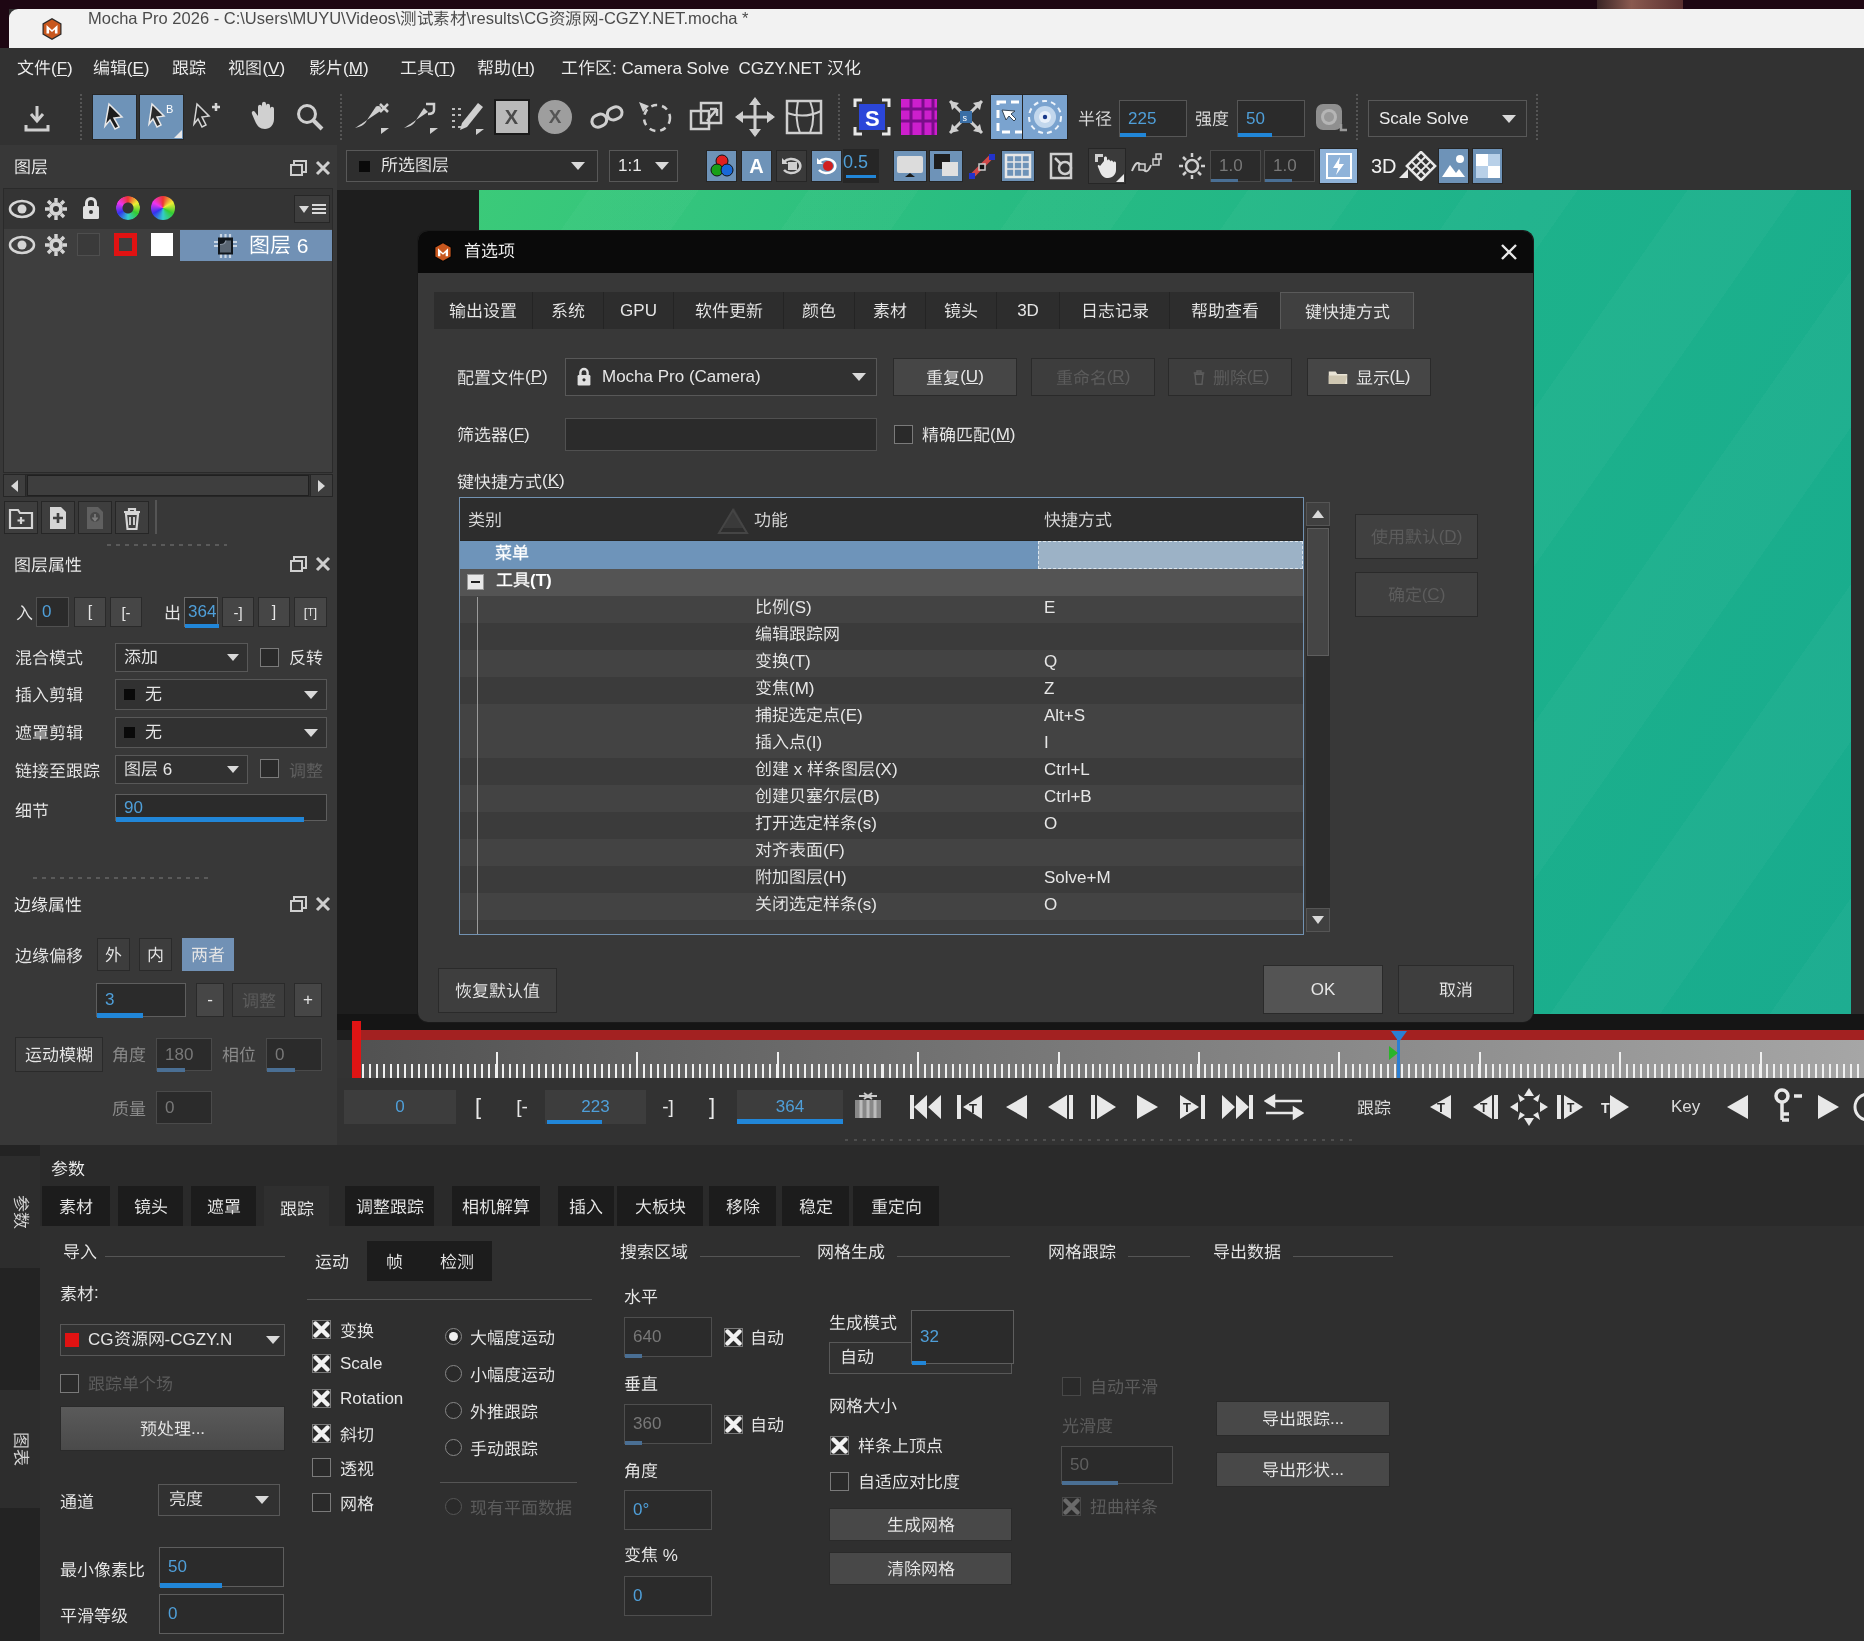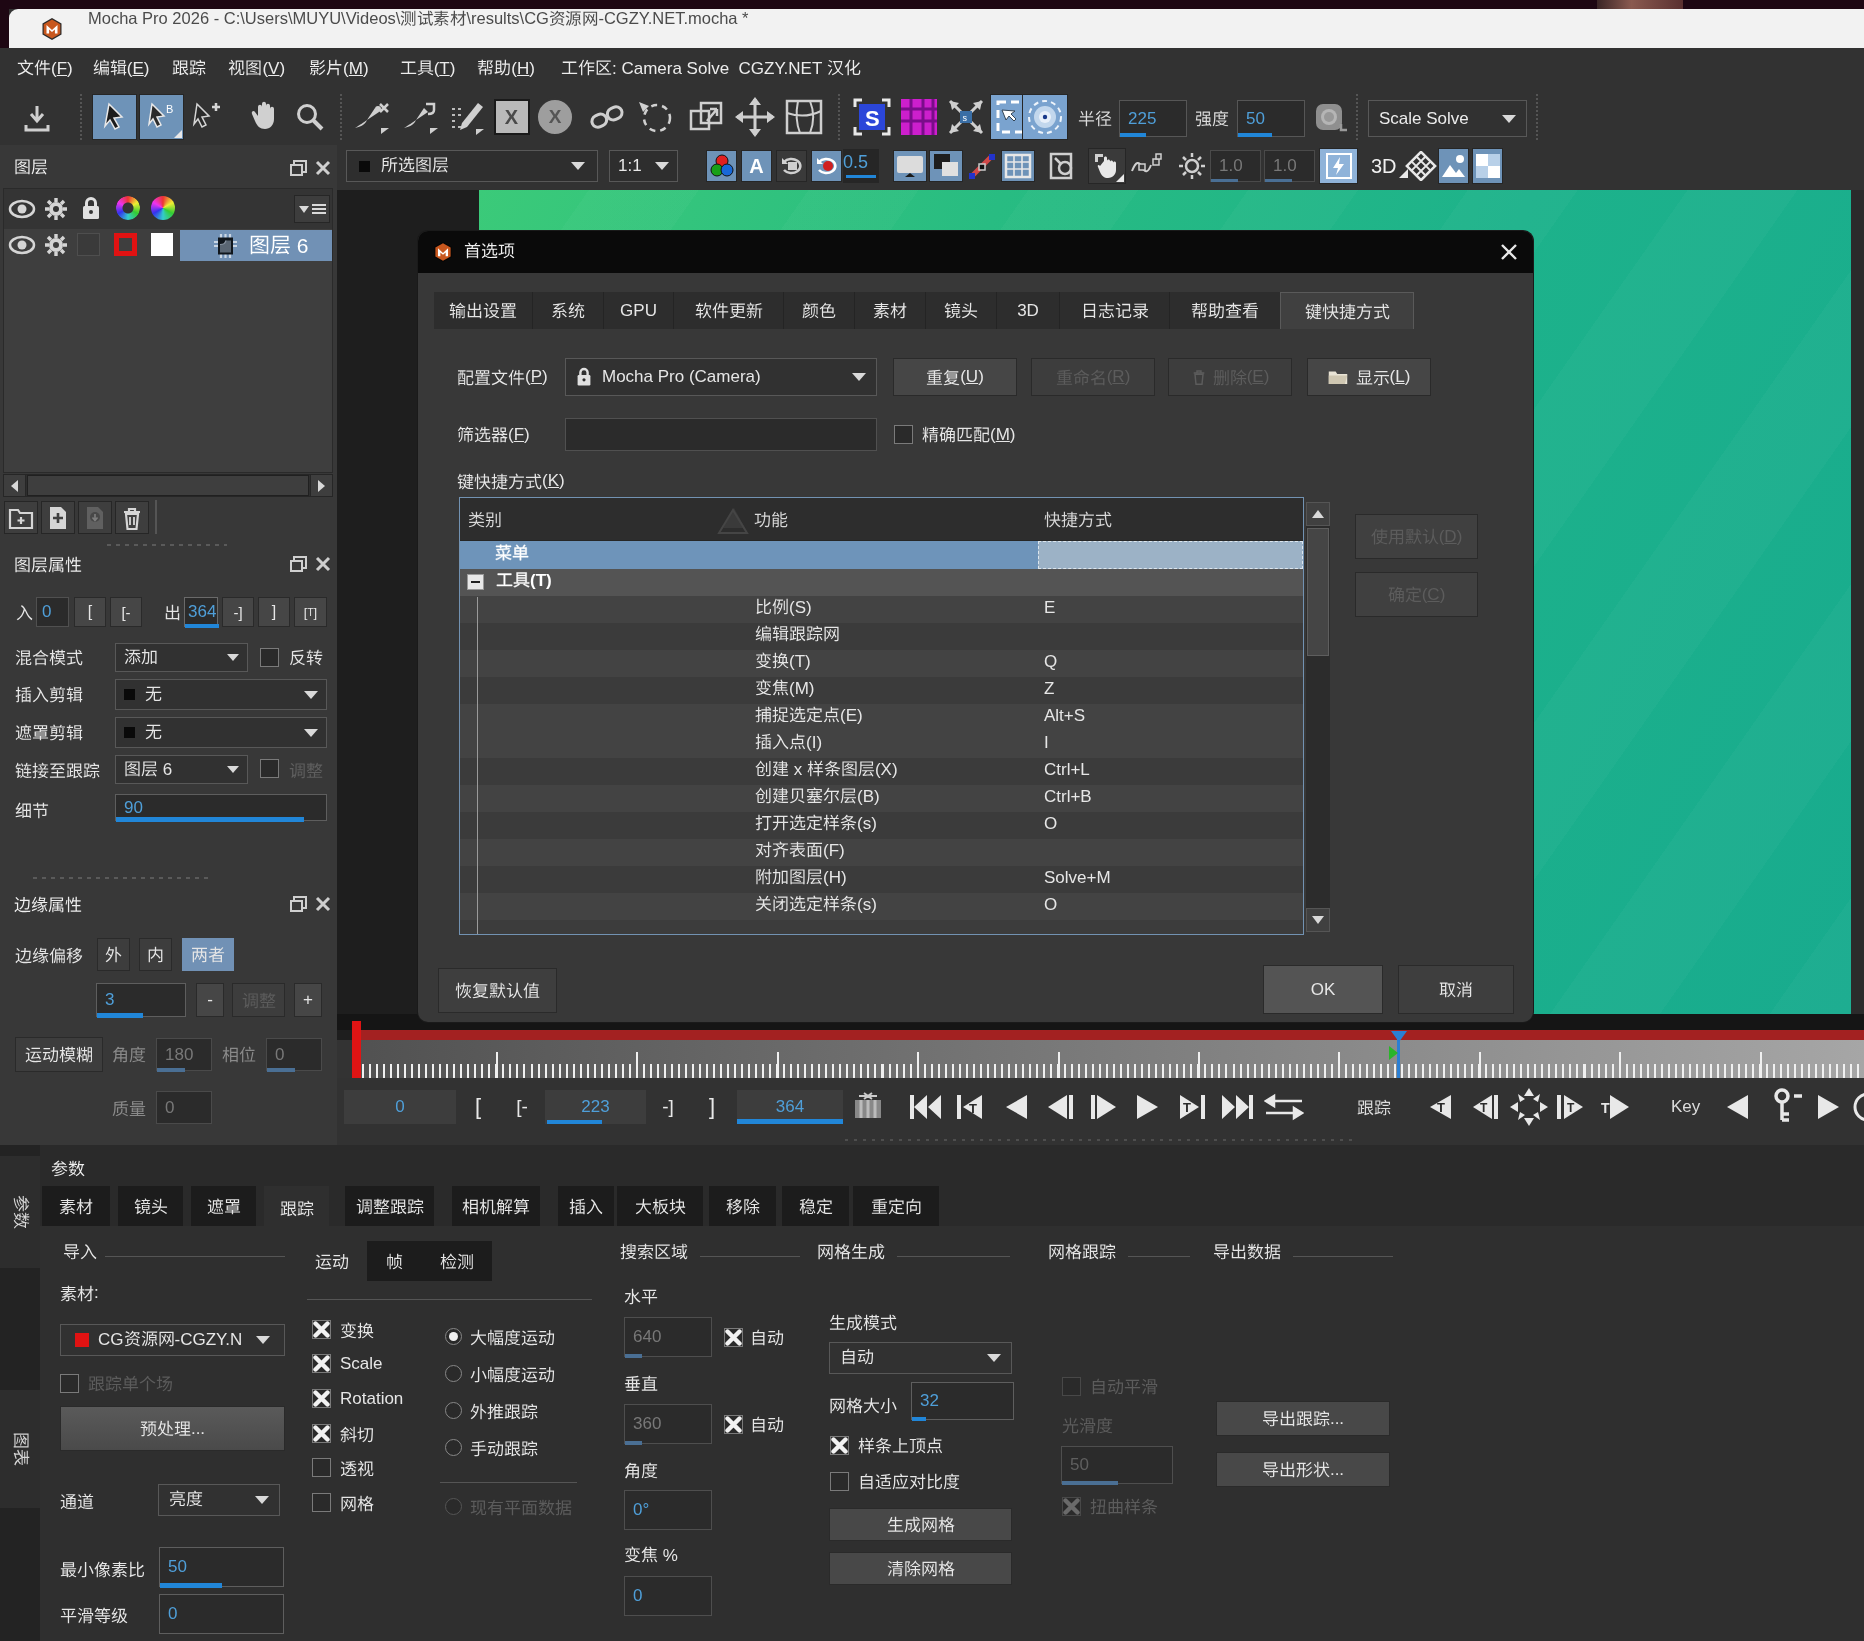--- a/index.html
+++ b/index.html
@@ -1766,21 +1766,21 @@
       <svg class="g" viewBox="0 0 1000 1000">
         <use href="#u5165"></use>
       </svg>
     </div>
 <div class="a" style="left:105px;top:1256px;width:180px;height:1px;background:#555"></div>
 <div class="a fx" style="left:60px;top:1278px;height:30px"><svg class="g" viewBox="0 0 1000 1000">
         <use href="#u7D20"></use>
       </svg><svg class="g" viewBox="0 0 1000 1000">
         <use href="#u6750"></use>
       </svg>:</div>
-<div class="a dd" style="left:60px;top:1324px;width:225px;height:32px;padding:0 14px">
+<div class="a dd" style="left:60px;top:1324px;width:225px;height:32px;padding:0 4px">
       <span style="width:14px;height:14px;background:#e01212;margin-right:9px"></span>
       <span>CG<svg class="g" viewBox="0 0 1000 1000">
           <use href="#u8D44"></use>
         </svg><svg class="g" viewBox="0 0 1000 1000">
           <use href="#u6E90"></use>
         </svg><svg class="g" viewBox="0 0 1000 1000">
           <use href="#u7F51"></use>
         </svg>-CGZY.N</span>
       <span class="tdn" style="margin-left:auto"></span>
     </div>
@@ -2150,21 +2150,21 @@
       <svg class="g" viewBox="0 0 1000 1000">
         <use href="#u683C"></use>
       </svg>
       <svg class="g" viewBox="0 0 1000 1000">
         <use href="#u5927"></use>
       </svg>
       <svg class="g" viewBox="0 0 1000 1000">
         <use href="#u5C0F"></use>
       </svg>
     </div>
-<div class="a inp" style="left:911px;top:1382px;width:103px;height:38px;border-color:#5e5e5e">32<div class="a" style="left:0;bottom:-2px;width:14px;height:4px;background:#2186d8"></div></div>
+<div class="a inp" style="left:911px;top:1310px;width:103px;height:54px;border-color:#5e5e5e">32<div class="a" style="left:0;bottom:-2px;width:14px;height:4px;background:#2186d8"></div></div>
 <div class="a chk ctr" style="left:830px;top:1436px">
       <svg width="17" height="17" viewBox="0 0 17 17">
         <path d="M2.5 2.5l12 12M14.5 2.5l-12 12" stroke="#f2f2f2" stroke-width="4.4" stroke-linecap="round"></path>
       </svg>
     </div>
 <div class="a fx" style="left:858px;top:1432px;height:26px">
       <svg class="g" viewBox="0 0 1000 1000">
         <use href="#u6837"></use>
       </svg>
       <svg class="g" viewBox="0 0 1000 1000">

